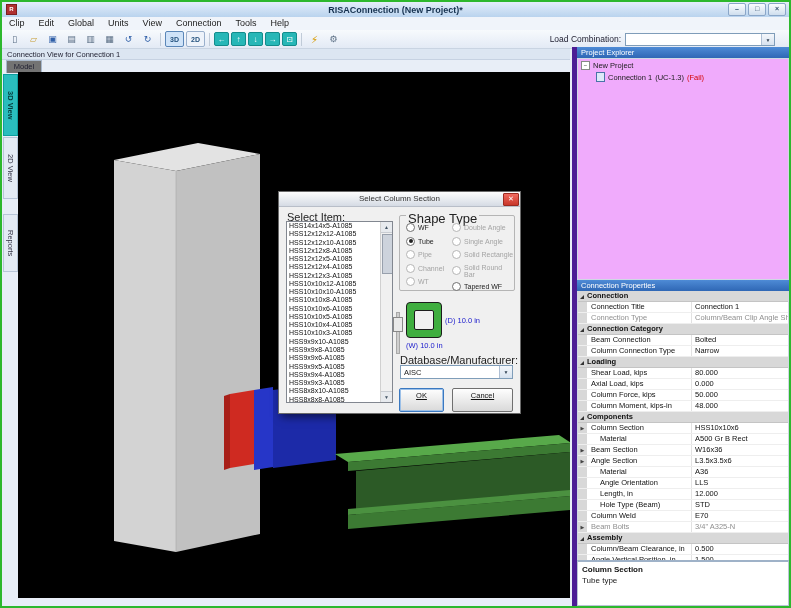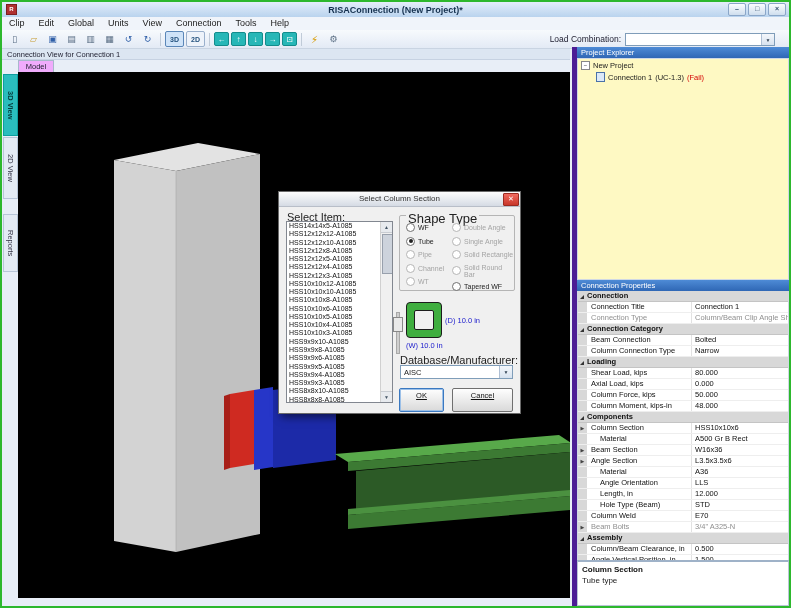--- a/index.html
+++ b/index.html
@@ -35,35 +35,35 @@
   .tb-sep{width:1px;height:13px;background:#c0cbd8;margin:0 3px;}
   .lc-wrap{margin-left:auto;display:flex;align-items:center;gap:4px;padding-right:14px;font-size:8.5px;color:#223;}
   .combo{position:relative;width:150px;height:13px;background:#fff;border:1px solid #7f9db9;
     font-size:8px;line-height:12px;padding-left:3px;box-sizing:border-box;}
   .combo .arrow{position:absolute;right:0;top:0;width:12px;height:100%;
     background:linear-gradient(#f4f7fb,#d7e2ef);border-left:1px solid #aebfd4;
     font-size:5px;text-align:center;line-height:12px;color:#345;}
   
   .caption{position:absolute;left:0;top:47px;width:568px;height:11px;background:#dce6f2;
     border-bottom:1px solid #c6d2e2;font-size:7.5px;line-height:11px;padding-left:5px;color:#223;box-sizing:border-box;}
-  .model-tab{position:absolute;left:16px;top:58px;width:34px;height:12px;background:#f0abfc;
+  .model-tab{position:absolute;left:4px;top:58px;width:34px;height:12px;background:#737373;
     border:1px solid #a8b8cc;border-bottom:none;font-size:7.5px;line-height:12px;text-align:center;color:#223;}
   
   .viewport{position:absolute;left:16px;top:70px;width:552px;height:526px;background:#000;overflow:hidden;}
   
   .vtab{position:absolute;left:1px;width:15px;writing-mode:vertical-rl;
     display:flex;align-items:center;justify-content:center;font-size:7.5px;
     background:#e4ebf4;border:1px solid #b8c6d8;color:#334;box-sizing:border-box;}
   .vtab.active{background:#2abdbd;border-color:#0e9e9e;color:#073f3f;font-weight:bold;}
   
   .rightpanel{position:absolute;left:570px;top:45px;width:217px;height:559px;
     background:#f0f4fa;border-left:5px solid #4c1d95;box-sizing:border-box;display:flex;flex-direction:column;}
   .panel-header{height:11px;background:linear-gradient(#4e8bd6,#2f67b5);color:#fff;
     font-size:7.5px;line-height:11px;padding-left:4px;flex:0 0 11px;}
-  .tree{flex:0 0 220px;background:#fef9c3;border:1px solid #cfd8e4;font-size:7.5px;overflow:hidden;}
+  .tree{flex:0 0 220px;background:#f0abfc;border:1px solid #cfd8e4;font-size:7.5px;overflow:hidden;}
   .tree-root{display:flex;align-items:center;gap:3px;padding:2px 0 0 3px;}
   .expander{width:7px;height:7px;border:1px solid #888;background:#fff;font-size:6px;line-height:6px;text-align:center;color:#333;}
   .tree-child{display:flex;align-items:center;gap:3px;padding:2px 0 0 18px;white-space:nowrap;}
   .doc-icon{width:7px;height:8px;background:#dce9f8;border:1px solid #4a72a8;}
   .fail{color:#d40000;}
   .propgrid{flex:0 0 269px;background:#fff;border-left:1px solid #cfd8e4;border-right:1px solid #cfd8e4;
     overflow:hidden;font-size:7.5px;}
   .pg-cat{height:10px;line-height:10px;background:#d8d8d8;border-bottom:1px solid #c4c4c4;
     font-weight:bold;color:#111;display:flex;align-items:center;gap:3px;padding-left:2px;}
   .tri{width:0;height:0;border-left:4px solid transparent;border-bottom:4px solid #333;margin-top:2px;}

